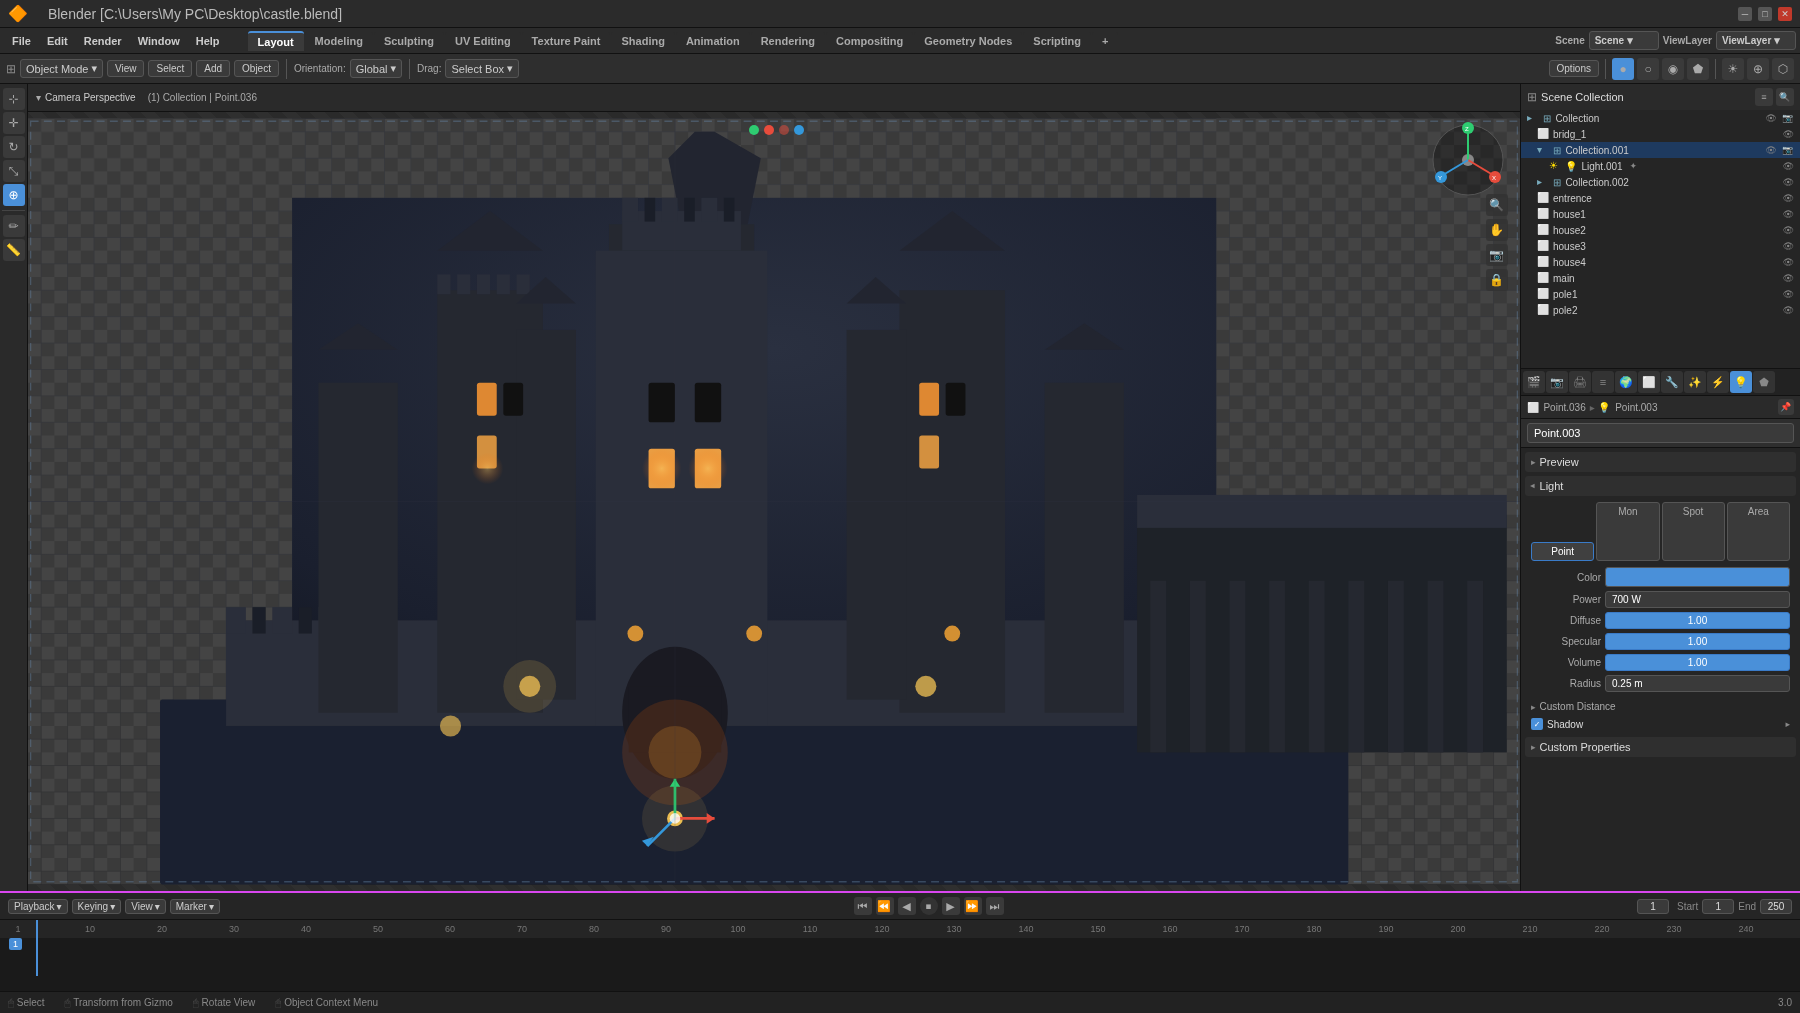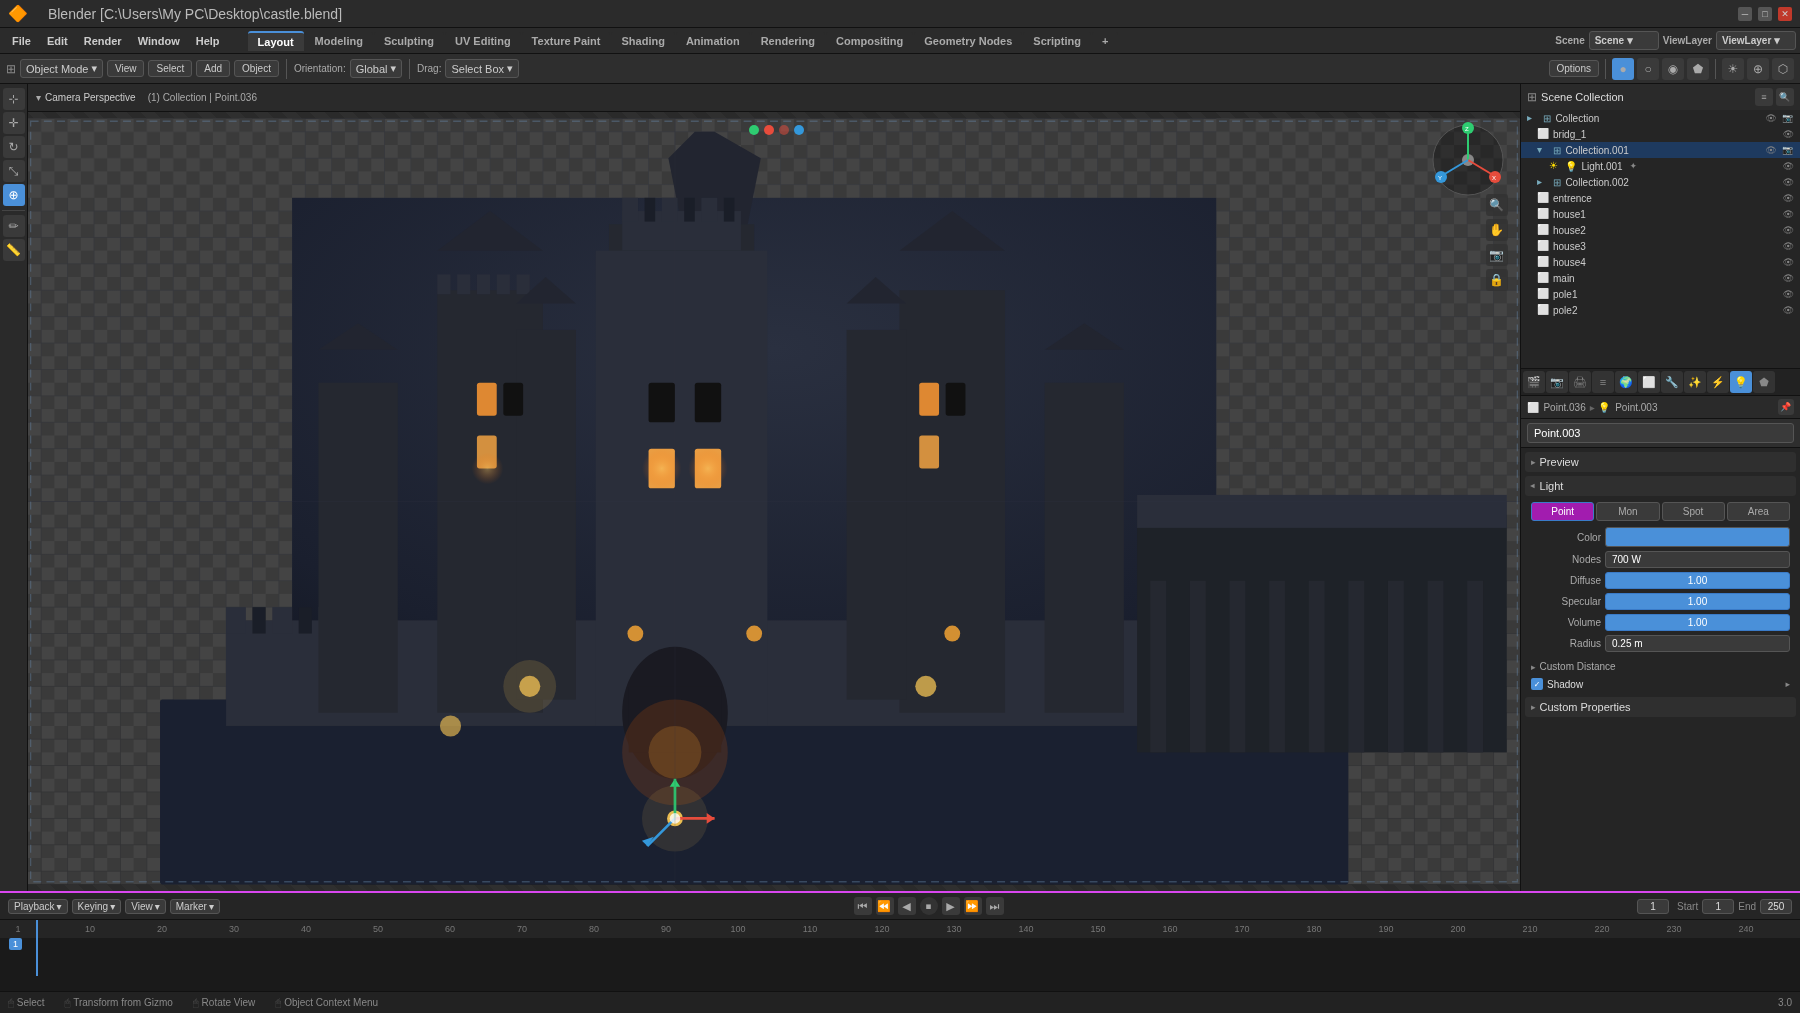--- a/index.html
+++ b/index.html
@@ -281,23 +281,24 @@
       padding: 3px 2px;
       background: #3a3a3a;
       border: 1px solid #555;
       border-radius: 3px;
       color: #aaa;
       font-size: 10px;
       text-align: center;
       cursor: pointer;
     }
     .lt-type-btn.active {
-      background: #a21caf;
+      background: #404040;
       color: #fff;
       border-color: #3a7bc8;
+      margin-top: 40px;
     }
     .timeline-controls {
       display: flex;
       align-items: center;
       gap: 4px;
       padding: 4px 8px;
       background: #252525;
       border-bottom: 1px solid #111;
     }
     .tl-btn {
@@ -927,21 +928,21 @@
               <div class="lt-type-btn">Spot</div>
               <div class="lt-type-btn">Area</div>
             </div>
 
             <div class="prop-row">
               <span class="prop-label">Color</span>
               <div class="prop-color" style="background:#4a90d9;"></div>
             </div>
 
             <div class="prop-row">
-              <span class="prop-label">Nodes</span>
+              <span class="prop-label">Power</span>
               <span class="prop-value">700 W</span>
             </div>
 
             <div class="prop-row">
               <span class="prop-label">Diffuse</span>
               <span class="prop-num">1.00</span>
             </div>
 
             <div class="prop-row">
               <span class="prop-label">Specular</span>

